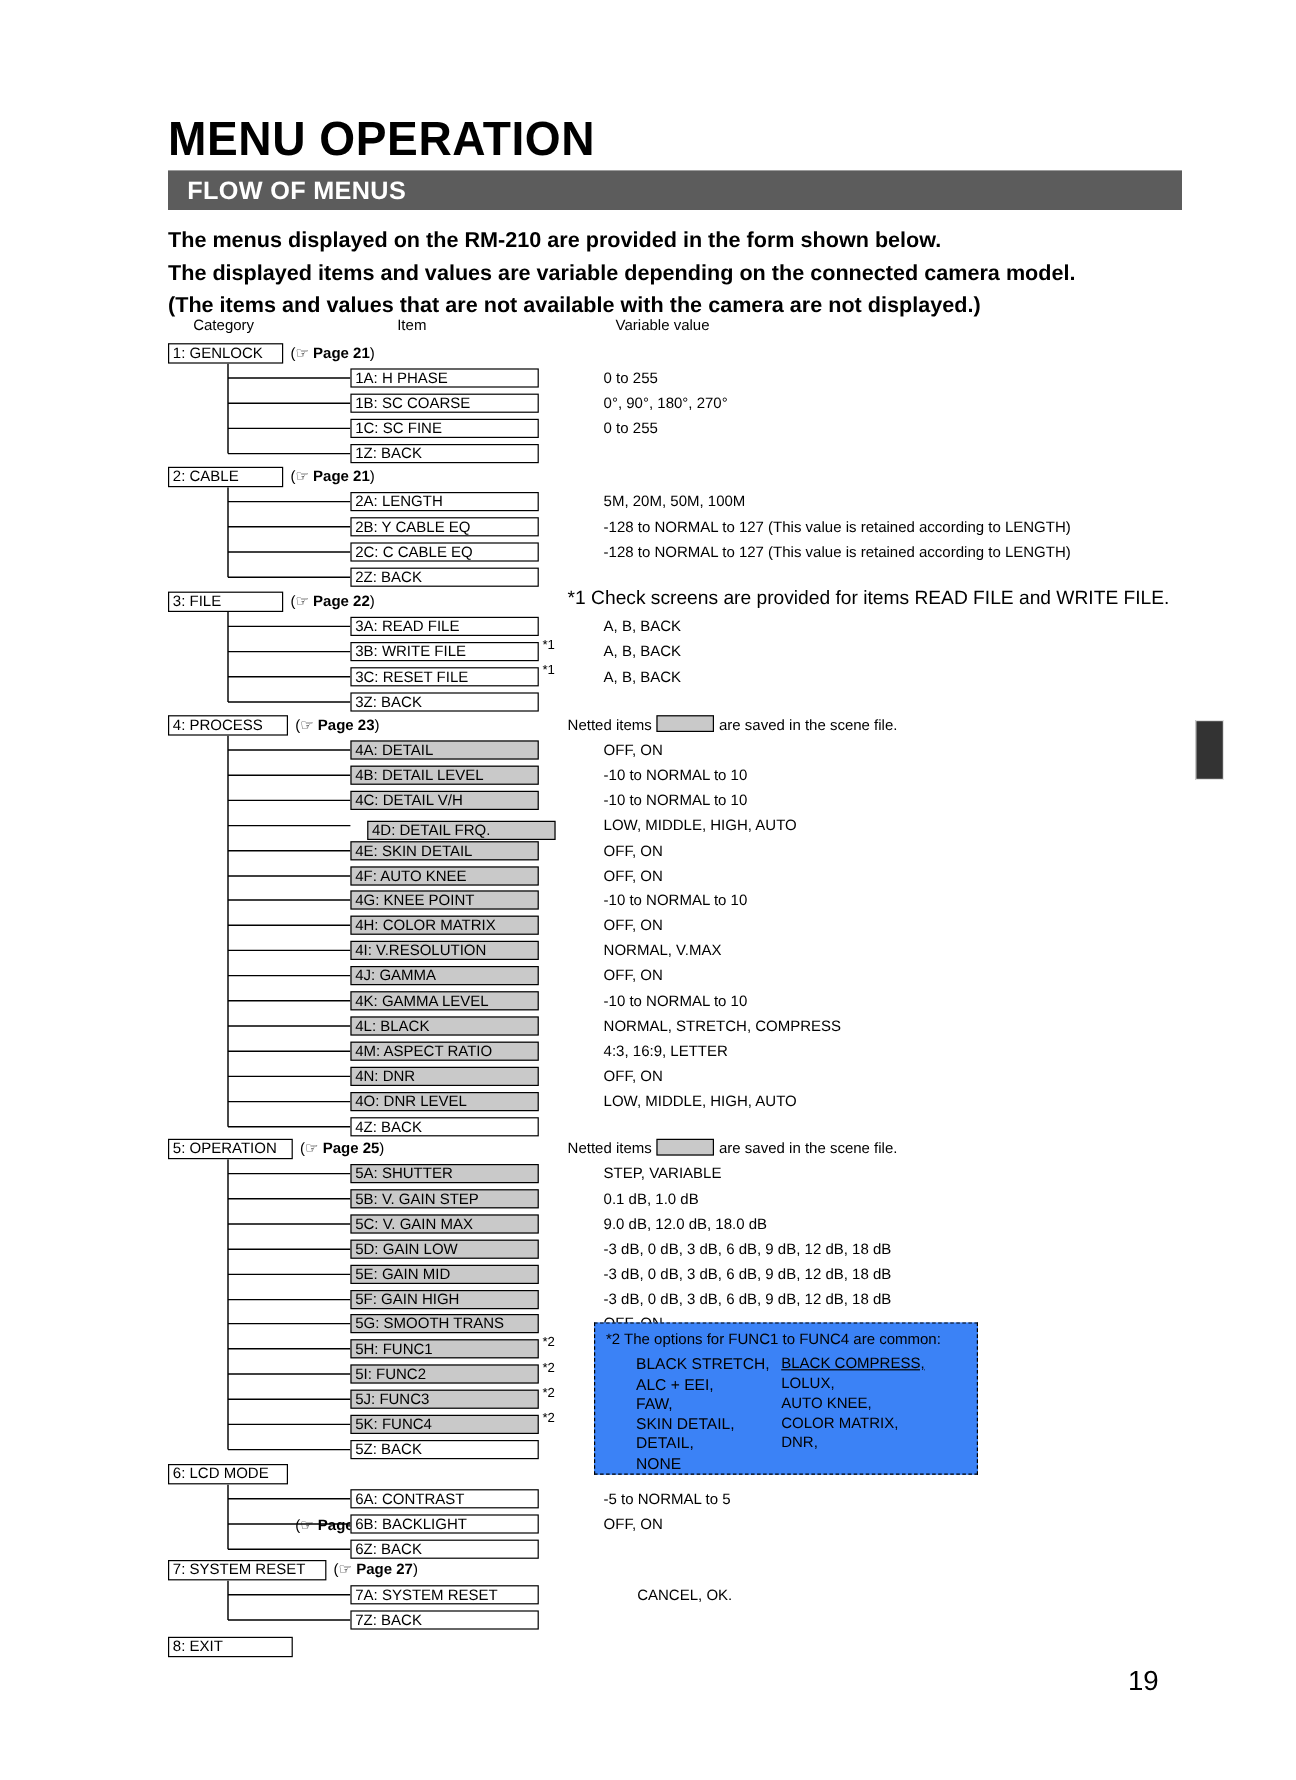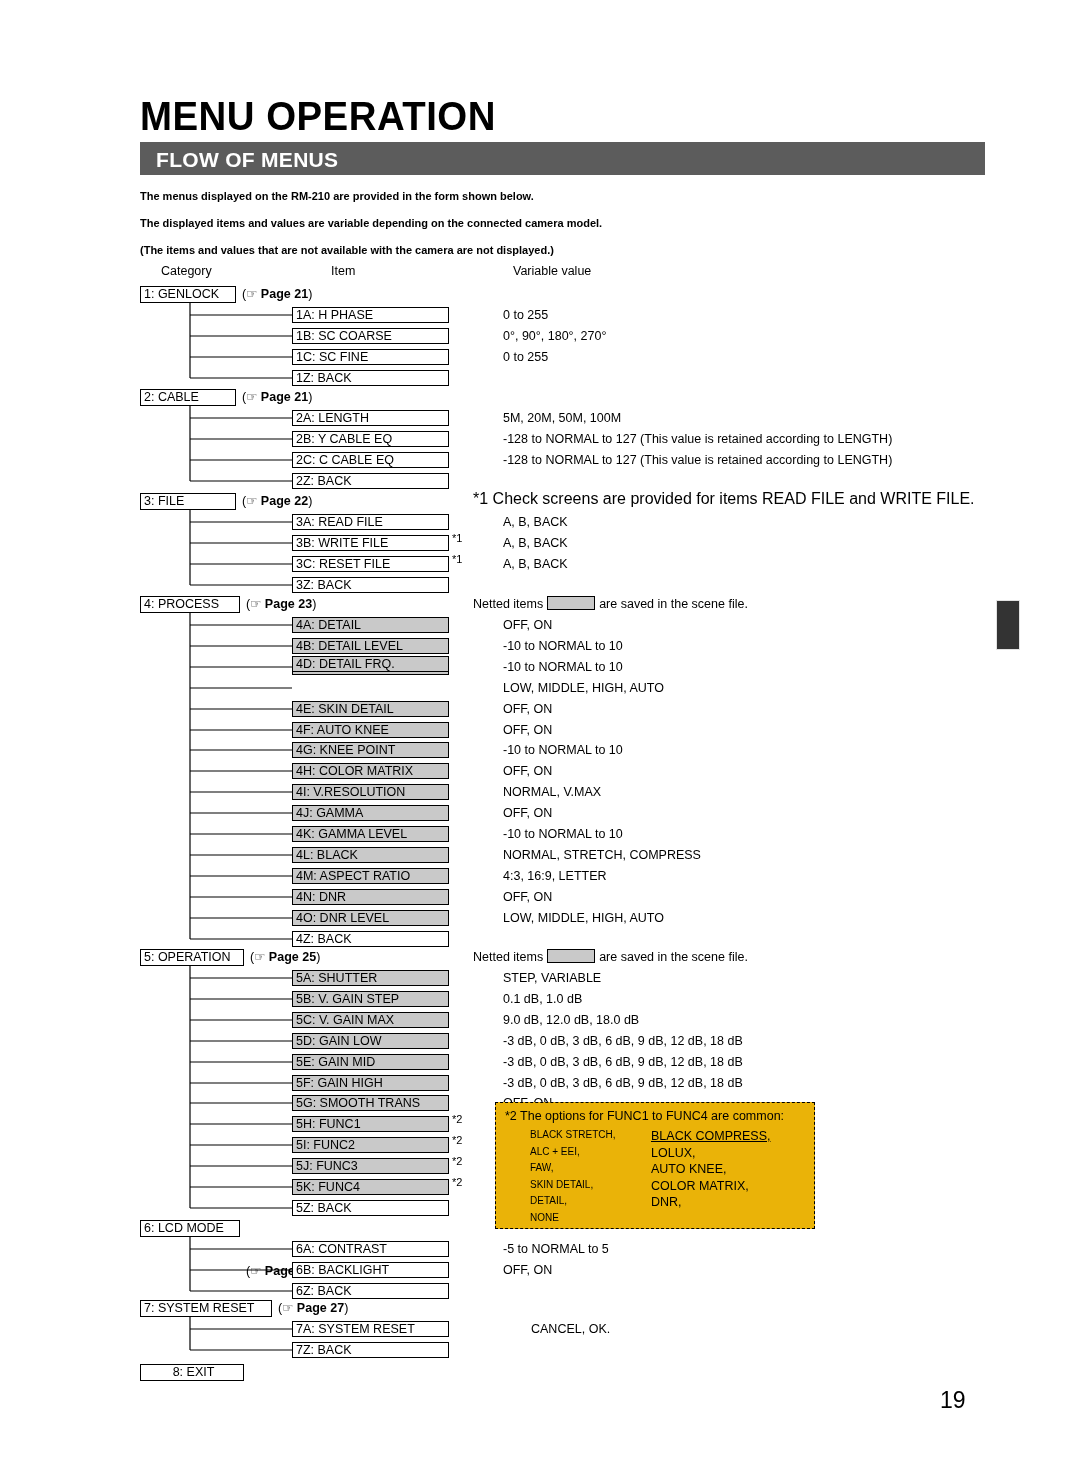--- a/index.html
+++ b/index.html
@@ -46,21 +46,21 @@
     font-size: 21px;
     font-weight: bold;
     color: #ffffff;
     letter-spacing: 0.3px;
   }
 
   
   .intro-line {
     position: absolute;
     left: 140px;
-    font-size: 11px;
+    font-size: 18px;
     font-weight: bold;
     white-space: nowrap;
   }
   #intro-0 { top: 190px; }
   #intro-1 { top: 217px; }
   #intro-2 { top: 244px; }
 
   
   .col-head {
     position: absolute;
@@ -177,33 +177,33 @@
 
   
   #func-note {
     position: absolute;
     left: 495px;
     top: 1102px;
     width: 320px;
     height: 127px;
     border: 1.6px dashed #000;
     box-sizing: border-box;
-    background: #eab308;
+    background: #3b82f6;
   }
   #func-note .fn-title {
     position: absolute;
     left: 9px;
     top: 6px;
     font-size: 12.5px;
     white-space: nowrap;
   }
   #func-note .fn-col-a {
     position: absolute;
     left: 34px;
-    font-size: 10px;
+    font-size: 13px;
     white-space: nowrap;
   }
   #func-note .fn-col-b {
     position: absolute;
     left: 155px;
     font-size: 12.5px;
     white-space: nowrap;
   }
 
   
@@ -330,21 +330,21 @@
     <div class="value-text" style="top: 557px;">A, B, BACK</div>
     <div class="item-box" style="top: 577px;"><span>3Z: BACK</span></div>
     <div class="cat-box" style="left: 140px; top: 596px; width: 100px;"><span>4: PROCESS</span></div>
     <div class="cat-ref" style="left: 246px; top: 597px;"><span>(</span><span class="hand">☞</span><span class="pg"> Page 23</span><span>)</span></div>
     <div class="item-box netted" style="top: 617px;"><span>4A: DETAIL</span></div>
     <div class="value-text" style="top: 618px;">OFF, ON</div>
     <div class="item-box netted" style="top: 638px;"><span>4B: DETAIL LEVEL</span></div>
     <div class="value-text" style="top: 639px;">-10 to NORMAL to 10</div>
     <div class="item-box netted" style="top: 659px;"><span>4C: DETAIL V/H</span></div>
     <div class="value-text" style="top: 660px;">-10 to NORMAL to 10</div>
-    <div class="item-box netted" style="top: 656px;"><span>4D: DETAIL FRQ.</span></div>
+    <div class="item-box netted" style="top: 684px; margin-left: 14px;"><span>4D: DETAIL FRQ.</span></div>
     <div class="value-text" style="top: 681px;">LOW, MIDDLE, HIGH, AUTO</div>
     <div class="item-box netted" style="top: 701px;"><span>4E: SKIN DETAIL</span></div>
     <div class="value-text" style="top: 702px;">OFF, ON</div>
     <div class="item-box netted" style="top: 722px;"><span>4F: AUTO KNEE</span></div>
     <div class="value-text" style="top: 723px;">OFF, ON</div>
     <div class="item-box netted" style="top: 742px;"><span>4G: KNEE POINT</span></div>
     <div class="value-text" style="top: 743px;">-10 to NORMAL to 10</div>
     <div class="item-box netted" style="top: 763px;"><span>4H: COLOR MATRIX</span></div>
     <div class="value-text" style="top: 764px;">OFF, ON</div>
     <div class="item-box netted" style="top: 784px;"><span>4I: V.RESOLUTION</span></div>
@@ -392,21 +392,21 @@
     <div class="item-box" style="top: 1241px;"><span>6A: CONTRAST</span></div>
     <div class="value-text" style="top: 1242px;">-5 to NORMAL to 5</div>
     <div class="item-box" style="top: 1262px;"><span>6B: BACKLIGHT</span></div>
     <div class="value-text" style="top: 1263px;">OFF, ON</div>
     <div class="item-box" style="top: 1283px;"><span>6Z: BACK</span></div>
     <div class="cat-box" style="left: 140px; top: 1300px; width: 132px;"><span>7: SYSTEM RESET</span></div>
     <div class="cat-ref" style="left: 278px; top: 1301px;"><span>(</span><span class="hand">☞</span><span class="pg"> Page 27</span><span>)</span></div>
     <div class="item-box" style="top: 1321px;"><span>7A: SYSTEM RESET</span></div>
     <div class="value-text" style="top: 1322px; margin-left: 28px;">CANCEL, OK.</div>
     <div class="item-box" style="top: 1342px;"><span>7Z: BACK</span></div>
-    <div class="cat-box" style="left: 140px; top: 1364px; width: 104px; text-align: center;"><span>8: EXIT</span></div>
+    <div class="cat-box" style="left: 140px; top: 1364px; width: 104px;"><span>8: EXIT</span></div>
   </div>
 
 <div class="free-note" id="note-file" style="left:473px; top:492px;">*1 Check screens are provided for items READ FILE and WRITE FILE.</div>
 
 <div class="netted-note" id="note-netted-process" style="top:596px;">
   <span>Netted items</span><span class="netted-swatch"></span><span>are saved in the scene file.</span>
 </div>
 
 <div class="netted-note" id="note-netted-operation" style="top:949px;">
   <span>Netted items</span><span class="netted-swatch"></span><span>are saved in the scene file.</span>

